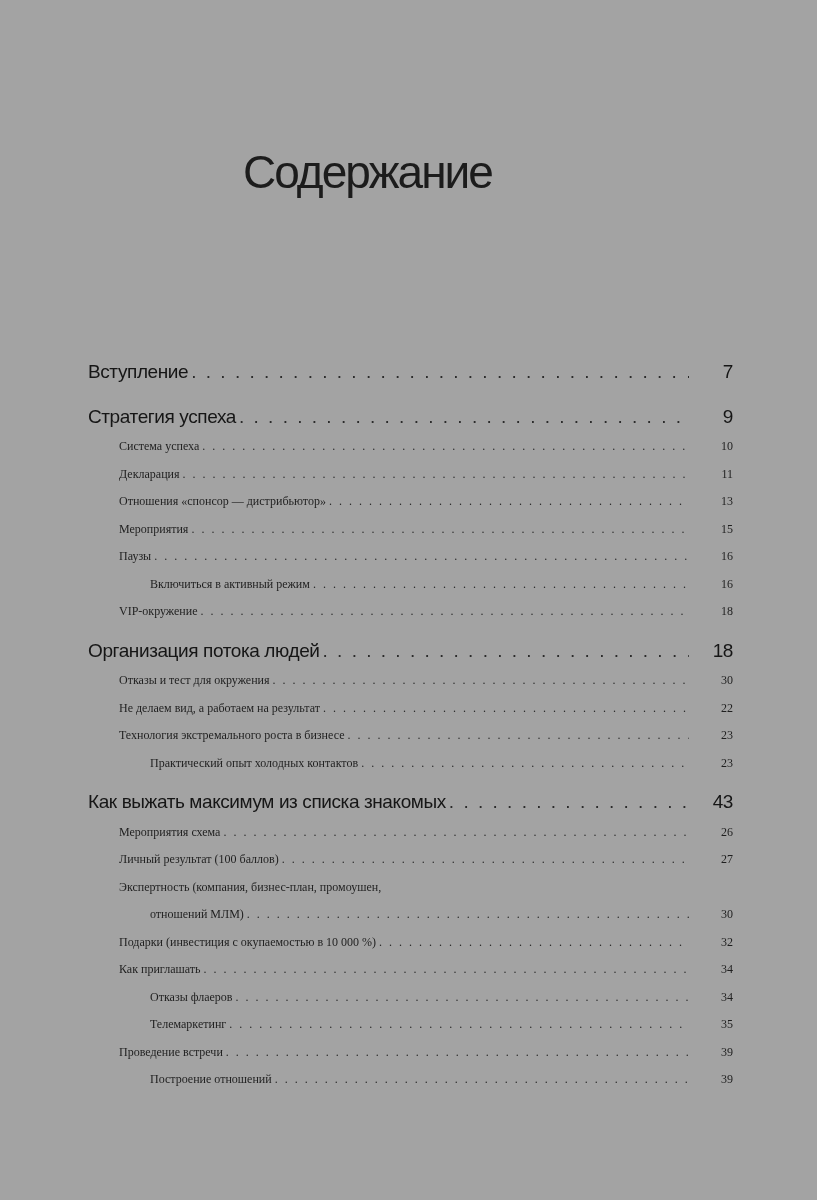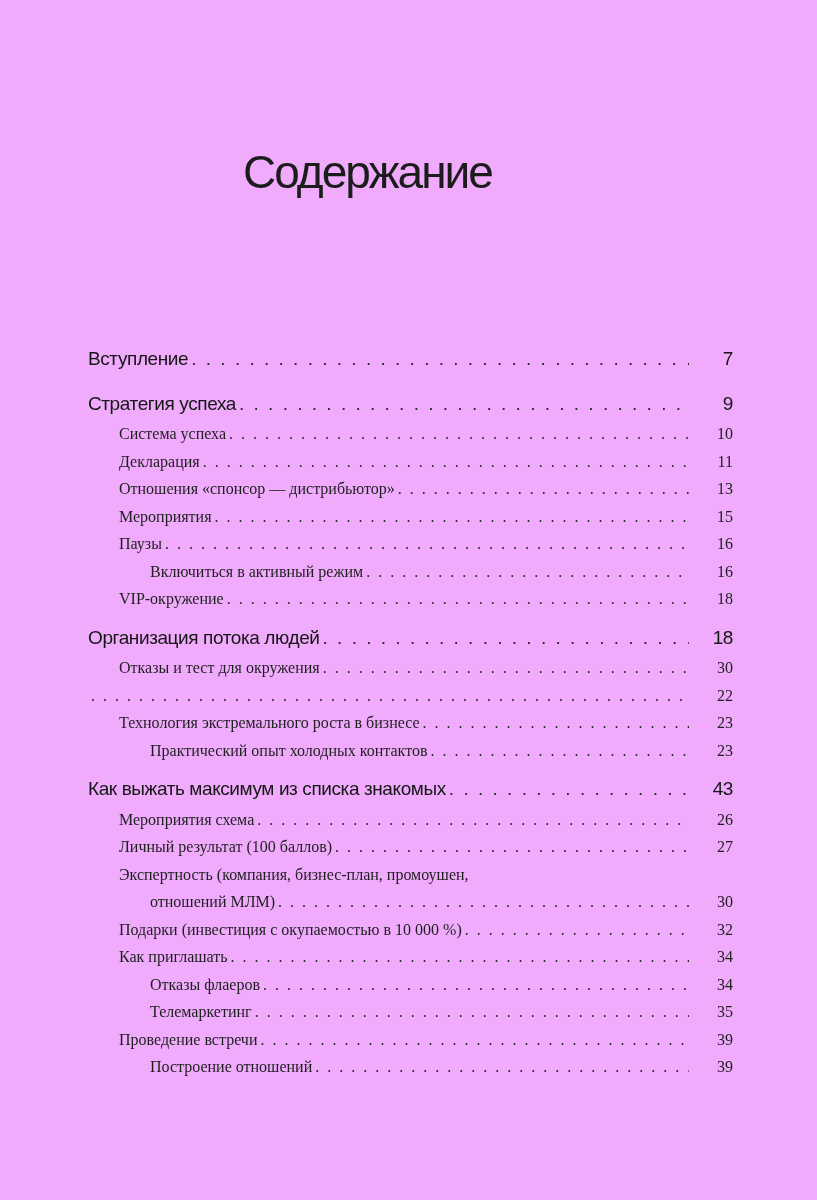--- a/index.html
+++ b/index.html
@@ -4,21 +4,21 @@
 <style>
   html, body {
     margin: 0;
     padding: 0;
     background: #ffffff;
   }
   .page {
     position: relative;
     width: 817px;
     height: 1200px;
-    background: #f0abfc;
+    background: #a3a3a3;
     color: #1a1a1a;
     overflow: hidden;
   }
   .title {
     position: absolute;
     left: 243px;
     top: 118px;
     font-family: "Liberation Sans", "DejaVu Sans", sans-serif;
     font-size: 46px;
     font-weight: 400;
@@ -31,32 +31,32 @@
     position: absolute;
     left: 88px;
     top: 345px;
     width: 645px;
   }
   .row {
     display: flex;
     align-items: baseline;
     line-height: 27.5px;
     font-family: "Liberation Serif", "DejaVu Serif", serif;
-    font-size: 16px;
+    font-size: 12px;
     color: #1f1f1f;
   }
   .row.section {
     font-family: "Liberation Sans", "DejaVu Sans", sans-serif;
     font-size: 19px;
     letter-spacing: -0.4px;
     color: #161616;
     margin-top: 11px;
     margin-bottom: 3px;
   }
-  .row.section:first-child { margin-top: 0; }
+  .row.section:first-child { margin-top: 13px; }
   
   .row:nth-child(2) { margin-top: 17px; justify-content: flex-end; }
 
   .row.level-1 .label { padding-left: 31px; }
   .row.level-2 .label { padding-left: 62px; }
 
   .label { white-space: nowrap; flex: 0 0 auto; }
 
   .leader {
     flex: 1 1 auto;
@@ -132,20 +132,21 @@
         <span class="label">Организация потока людей</span>
         <span class="leader"></span>
         <span class="page-num">18</span>
       </div>
       <div class="row level-1">
         <span class="label">Отказы и тест для окружения</span>
         <span class="leader"></span>
         <span class="page-num">30</span>
       </div>
       <div class="row level-1">
+        <span class="label">Не делаем вид, а работаем на результат</span>
         <span class="leader"></span>
         <span class="page-num">22</span>
       </div>
       <div class="row level-1">
         <span class="label">Технология экстремального роста в бизнесе</span>
         <span class="leader"></span>
         <span class="page-num">23</span>
       </div>
       <div class="row level-2">
         <span class="label">Практический опыт холодных контактов</span>

